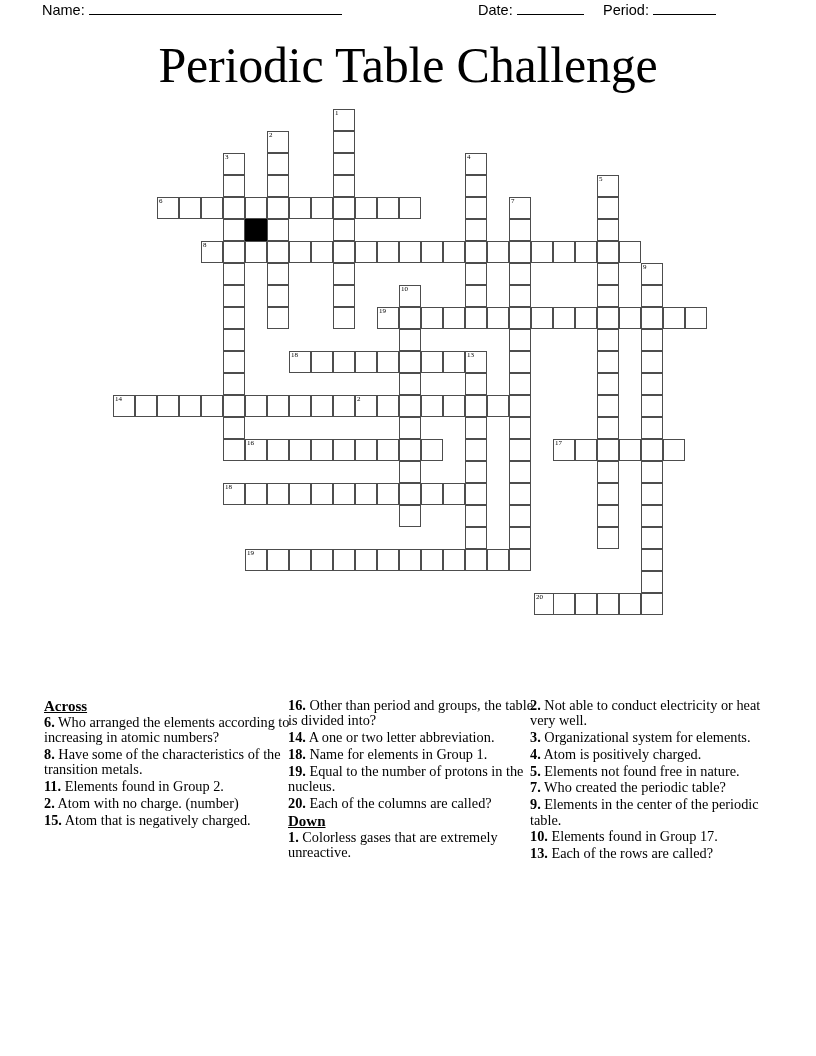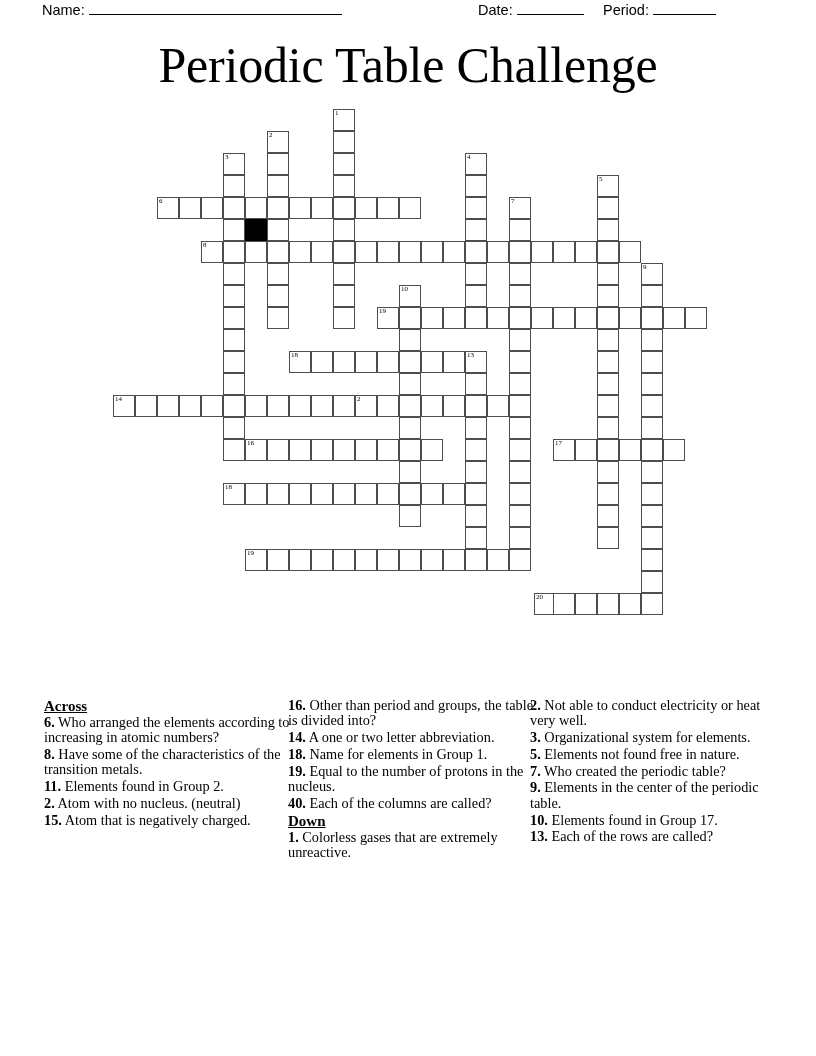--- a/index.html
+++ b/index.html
@@ -372,41 +372,42 @@
     <div class="cell black" style="left: 245px; top: 219px;"></div>
   </div>
 
 <div class="clues">
   <div class="clue-col c1">
     <div class="section-head">Across</div>
     <div id="col1-clues">
         <p class="clue"><b>6.</b><span> Who arranged the elements according to increasing in atomic numbers?</span></p>
         <p class="clue"><b>8.</b><span> Have some of the characteristics of the transition metals.</span></p>
         <p class="clue"><b>11.</b><span> Elements found in Group 2.</span></p>
-        <p class="clue"><b>2.</b><span> Atom with no nucleus. (neutral)</span></p>
+        <p class="clue"><b>2.</b><span> Atom with no charge. (number)</span></p>
         <p class="clue"><b>15.</b><span> Atom that is negatively charged.</span></p>
       </div>
   </div>
   <div class="clue-col c2">
     <div id="col2-clues-a">
         <p class="clue"><b>16.</b><span> Other than period and groups, the table is divided into?</span></p>
         <p class="clue"><b>14.</b><span> A one or two letter abbreviation.</span></p>
         <p class="clue"><b>18.</b><span> Name for elements in Group 1.</span></p>
         <p class="clue"><b>19.</b><span> Equal to the number of protons in the nucleus.</span></p>
-        <p class="clue"><b>40.</b><span> Each of the columns are called?</span></p>
+        <p class="clue"><b>20.</b><span> Each of the columns are called?</span></p>
       </div>
     <div class="section-head down">Down</div>
     <div id="col2-clues-d">
         <p class="clue"><b>1.</b><span> Colorless gases that are extremely unreactive.</span></p>
       </div>
   </div>
   <div class="clue-col c3">
     <div id="col3-clues">
         <p class="clue"><b>2.</b><span> Not able to conduct electricity or heat very well.</span></p>
         <p class="clue"><b>3.</b><span> Organizational system for elements.</span></p>
+        <p class="clue"><b>4.</b><span> Atom is positively charged.</span></p>
         <p class="clue"><b>5.</b><span> Elements not found free in nature.</span></p>
         <p class="clue"><b>7.</b><span> Who created the periodic table?</span></p>
         <p class="clue"><b>9.</b><span> Elements in the center of the periodic table.</span></p>
         <p class="clue"><b>10.</b><span> Elements found in Group 17.</span></p>
         <p class="clue"><b>13.</b><span> Each of the rows are called?</span></p>
       </div>
   </div>
 </div>
 
 </body></html>

